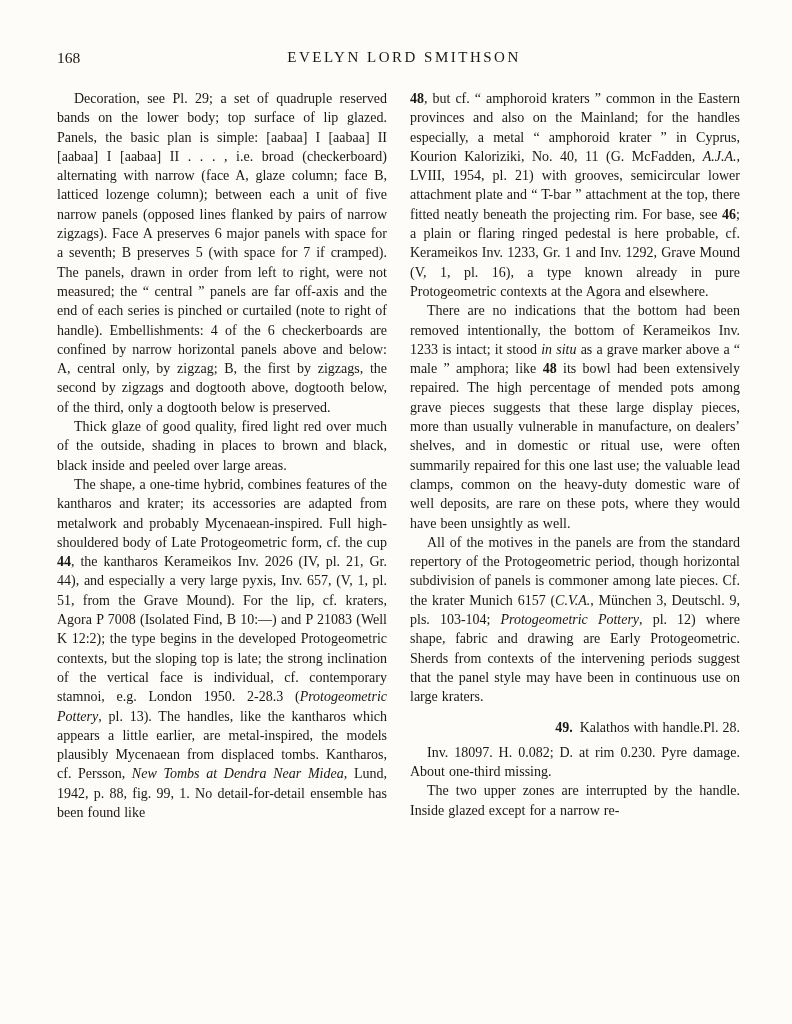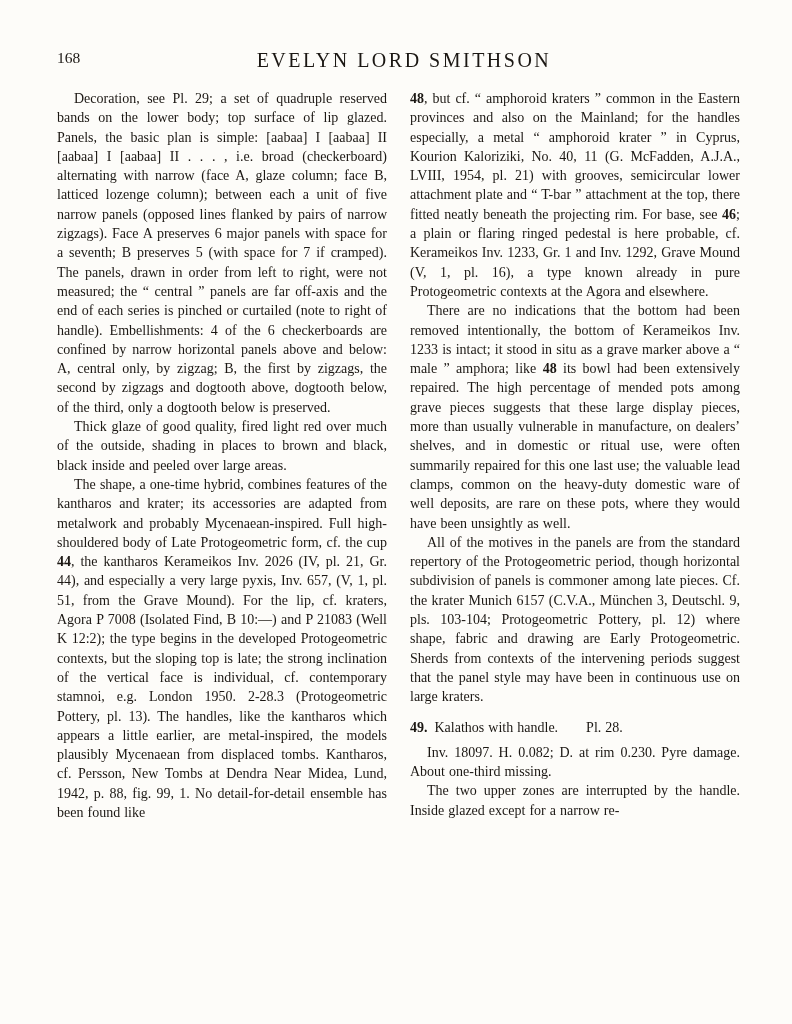--- a/index.html
+++ b/index.html
@@ -27,21 +27,21 @@
   .page-num {
     position: absolute;
     left: 0;
     top: 0;
   }
   .head-title {
     display: block;
     width: 100%;
     text-align: center;
     letter-spacing: 2.5px;
-    font-size: 20px;
+    font-size: 15px;
   }
   .columns {
     position: absolute;
     top: 89px;
     left: 57px;
     display: flex;
     gap: 23px;
   }
   .col {
     width: 330px;
@@ -49,27 +49,26 @@
     font-size: 14px;
     line-height: 19.3px;
     word-spacing: 0.04em;
   }
   p.para {
     margin: 0;
     padding: 0;
   }
   p.indent { text-indent: 17px; }
   .b { font-weight: bold; }
-  .i { }
+  .i { font-style: italic; }
   .entry-heading {
     display: flex;
-    justify-content: flex-start;
+    justify-content: flex-end;
     margin-top: 11px;
     margin-bottom: 6px;
-    gap: 28px;
   }
 </style>
 </head>
 <body>
 
 <div class="page">
   <header class="running-head">
     <span class="page-num">168</span>
     <span class="head-title">EVELYN LORD SMITHSON</span>
   </header>

